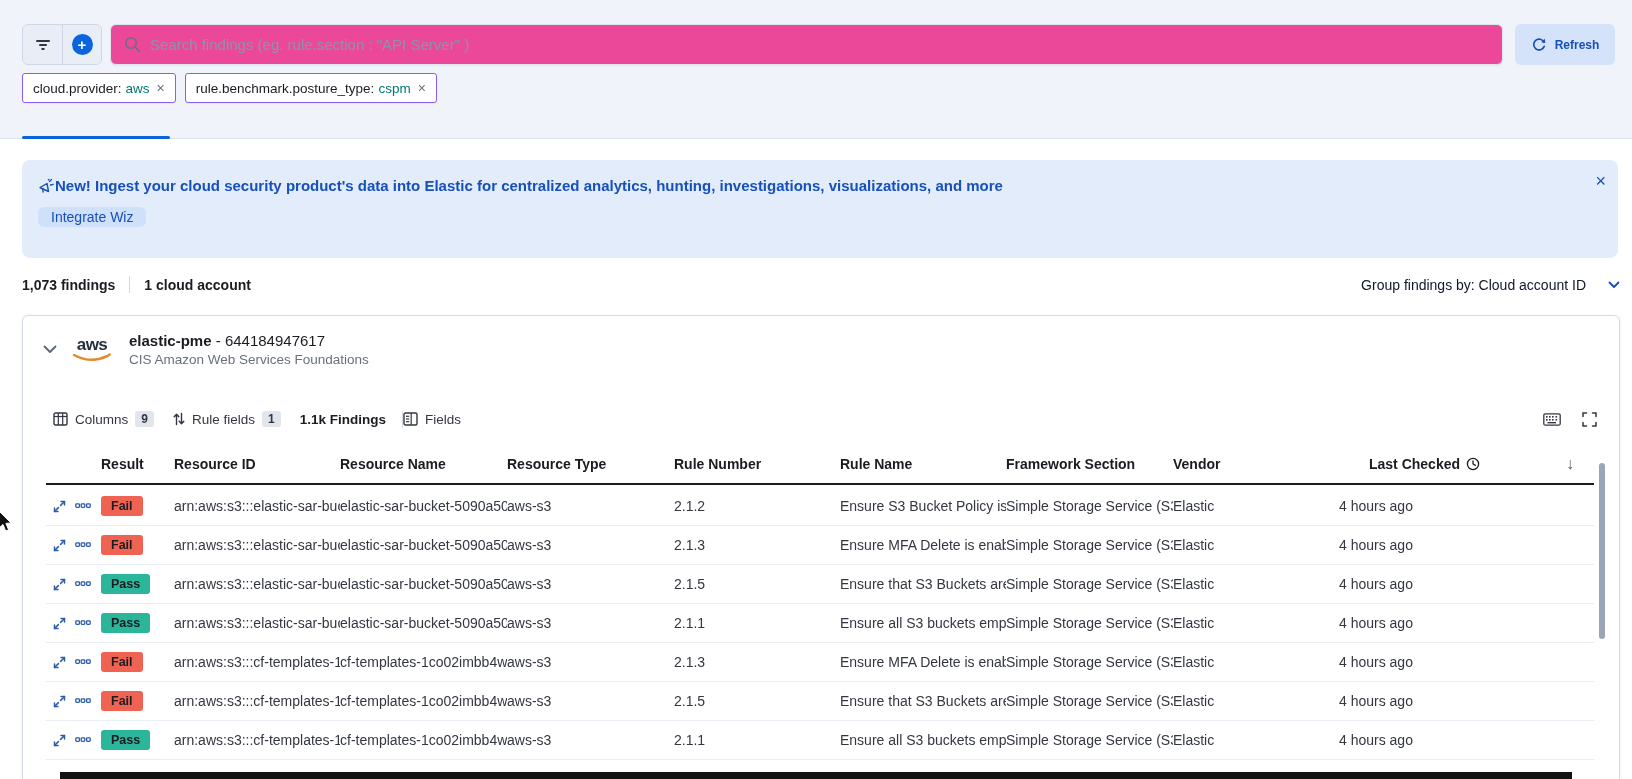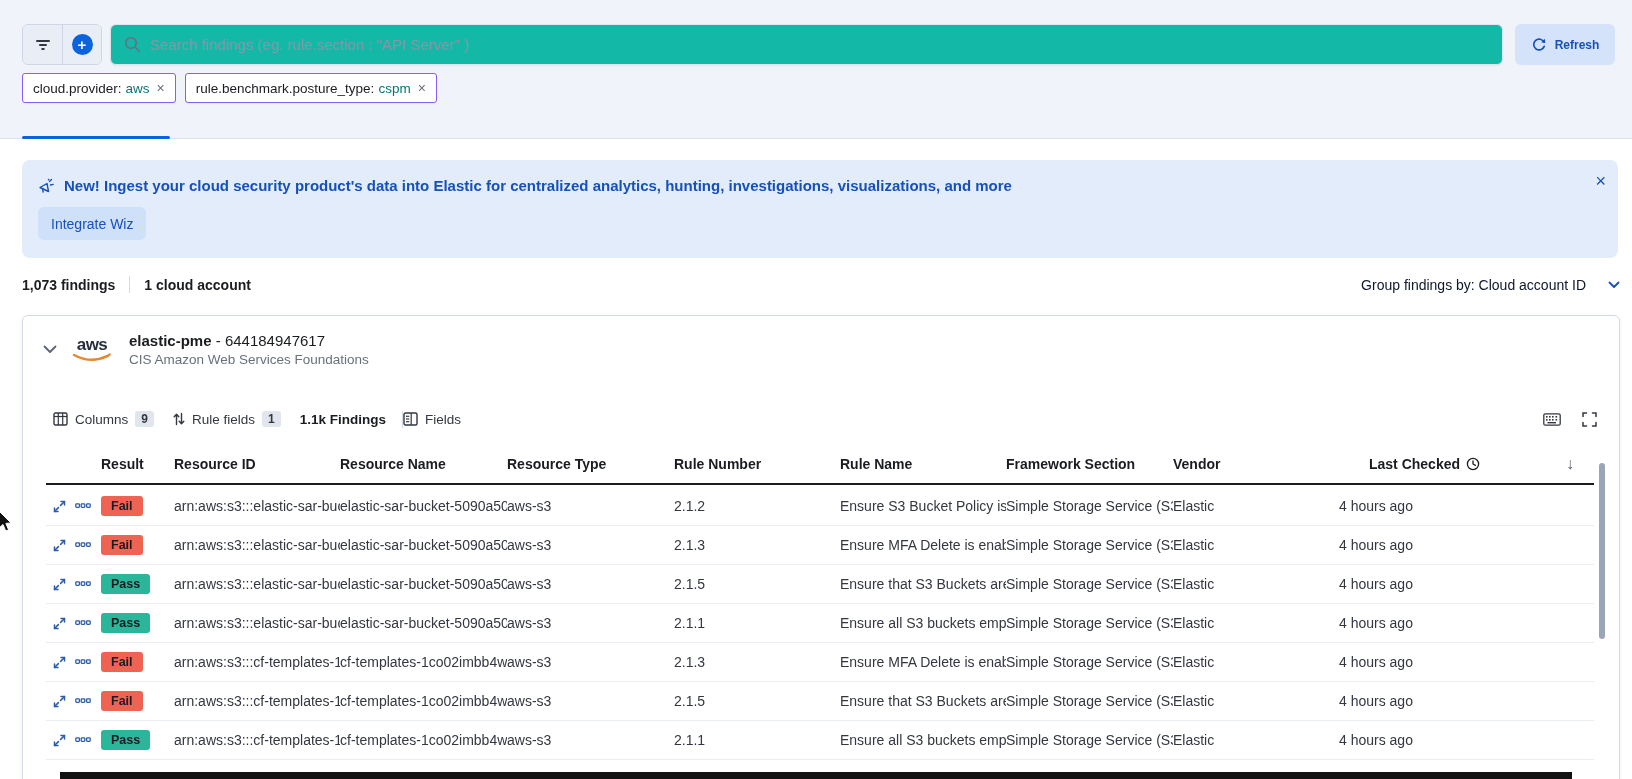--- a/index.html
+++ b/index.html
@@ -9,34 +9,34 @@
     background: #fff; font-family: "Liberation Sans", "DejaVu Sans", sans-serif;
     color: #1a1c21;
   }
   
   .top-area { position:absolute; top:0; left:0; right:0; height:138px; background:#f0f3fa; }
   .search-row { position:absolute; top:24px; left:22px; width:1593px; display:flex; align-items:stretch; }
   .filter-group { display:flex; height:41px; border:1px solid #cfd7e6; border-radius:6px; overflow:hidden; background:#e9edf6; }
   .fg-btn { width:39px; display:flex; align-items:center; justify-content:center; border:none; background:#e9edf6; cursor:pointer; }
   .fg-btn + .fg-btn { border-left:1px solid #cfd7e6; }
   .plus-circle { width:21px; height:21px; border-radius:50%; background:#0b64dd; color:#fff; display:flex; align-items:center; justify-content:center; font-size:15px; font-weight:700; line-height:1; }
-  .search-box { flex:1; margin-left:8px; height:41px; background:#14b8a6; border:1px solid #dfe5ee; border-radius:6px; display:flex; align-items:center; gap:9px; padding:0 13px; box-shadow:0 1px 2px rgba(32,38,58,.06); }
+  .search-box { flex:1; margin-left:8px; height:41px; background:#ec4899; border:1px solid #dfe5ee; border-radius:6px; display:flex; align-items:center; gap:9px; padding:0 13px; box-shadow:0 1px 2px rgba(32,38,58,.06); }
   .search-box input { flex:1; border:none; outline:none; background:transparent; font-size:15px; font-family:inherit; color:#343741; }
   .search-box input::placeholder { color:#8b95a8; }
   .refresh-btn { margin-left:12px; width:100px; height:41px; background:#d5e3fa; border:none; border-radius:6px; color:#1750ba; font-weight:700; font-size:12px; font-family:inherit; display:flex; align-items:center; justify-content:center; gap:8px; cursor:pointer; }
   .pills-row { position:absolute; top:73px; left:22px; display:flex; gap:9px; }
   .pill { background:#fff; border:1px solid #8b5cf6; border-radius:3px; height:30px; display:flex; align-items:center; padding:0 10px; font-size:13.5px; color:#1a1c21; box-shadow:0 1px 1px rgba(0,0,0,.04); cursor:pointer; }
   .pill .val { color:#007871; margin-left:4px; }
   .pill .x { color:#69707d; margin-left:7px; font-size:14px; line-height:1; }
   .tab-line { position:absolute; top:138px; left:0; width:100%; height:1px; background:#dde3ed; }
   .tab-indicator { position:absolute; top:136px; left:22px; width:148px; height:3px; background:#0b64dd; border-radius:2px; }
   
   .banner { position:absolute; top:160px; left:22px; width:1596px; height:98px; background:#e2ecfb; border-radius:8px; }
-  .banner-msg { position:absolute; top:17px; left:16px; display:flex; align-items:center; gap:9px; color:#1750ba; font-weight:700; font-size:15px; }
-  .banner-cta { position:absolute; top:47px; left:16px; height:33px; padding:0 13px; background:#cfe0f9; border:none; border-radius:6px; color:#1750ba; font-size:14px; font-weight:500; font-family:inherit; display:flex; align-items:center; cursor:pointer; }
+  .banner-msg { position:absolute; top:17px; left:16px; display:flex; align-items:center; color:#1750ba; font-weight:700; font-size:15px; }
+  .banner-cta { position:absolute; top:47px; left:16px; height:20px; padding:0 13px; background:#cfe0f9; border:none; border-radius:6px; color:#1750ba; font-size:14px; font-weight:500; font-family:inherit; display:flex; align-items:center; cursor:pointer; }
   .banner-close { position:absolute; top:12px; right:12px; background:none; border:none; color:#1750ba; font-size:18px; line-height:1; cursor:pointer; font-family:inherit; }
   
   .stats-row { position:absolute; top:276px; left:22px; width:1598px; display:flex; align-items:center; font-size:14px; }
   .stat { font-weight:700; }
   .stat-div { width:1px; height:17px; background:#d3dae6; margin:0 14px; }
   .stat2 { font-weight:600; }
   .group-by { margin-left:auto; display:flex; align-items:center; gap:22px; color:#0f172a; font-weight:400; font-size:14px; cursor:pointer; }
   
   .card { position:absolute; top:315px; left:22px; width:1598px; height:480px; background:#fff; border:1px solid #d3dae6; border-radius:6px; box-shadow:0 1px 4px rgba(32,38,58,.07); }
   .acct-header { position:absolute; top:0; left:0; right:0; height:66px; display:flex; align-items:center; padding:0 16px; }

